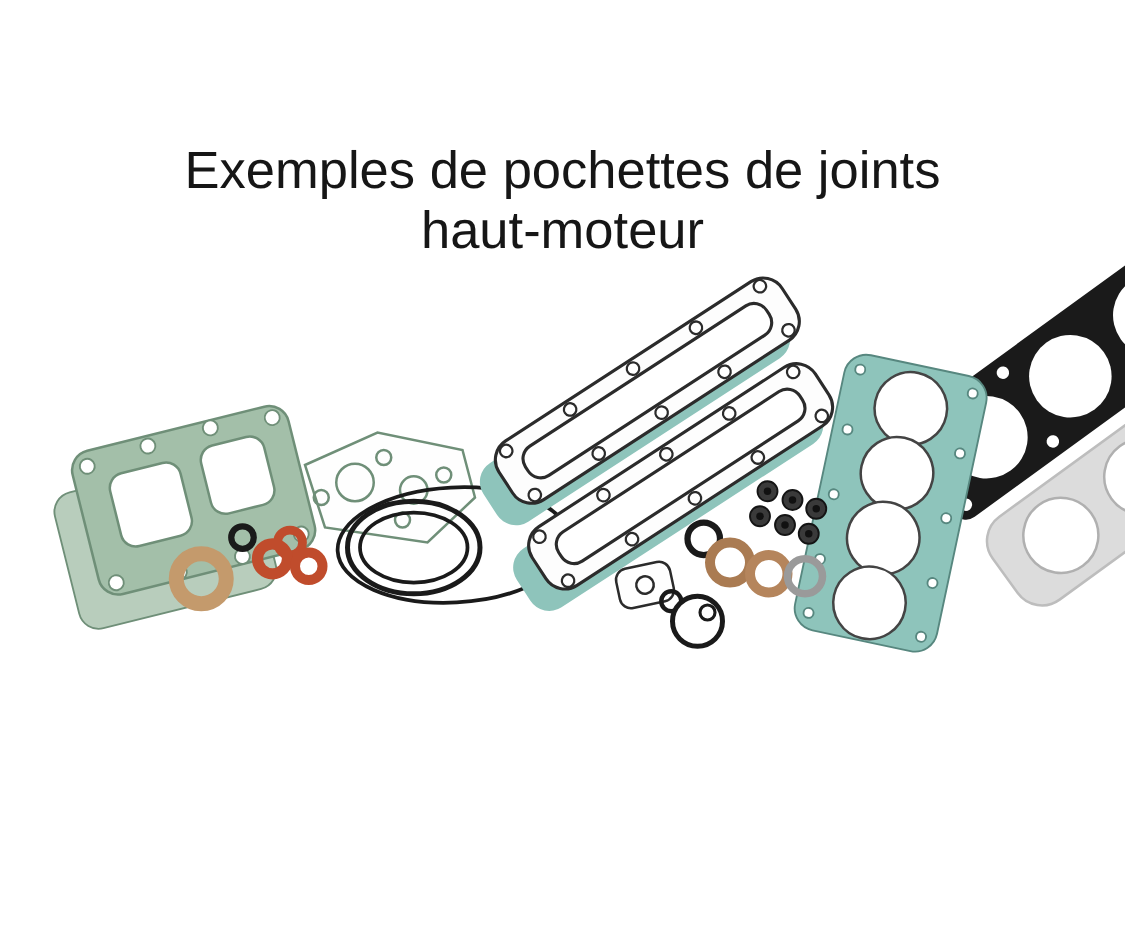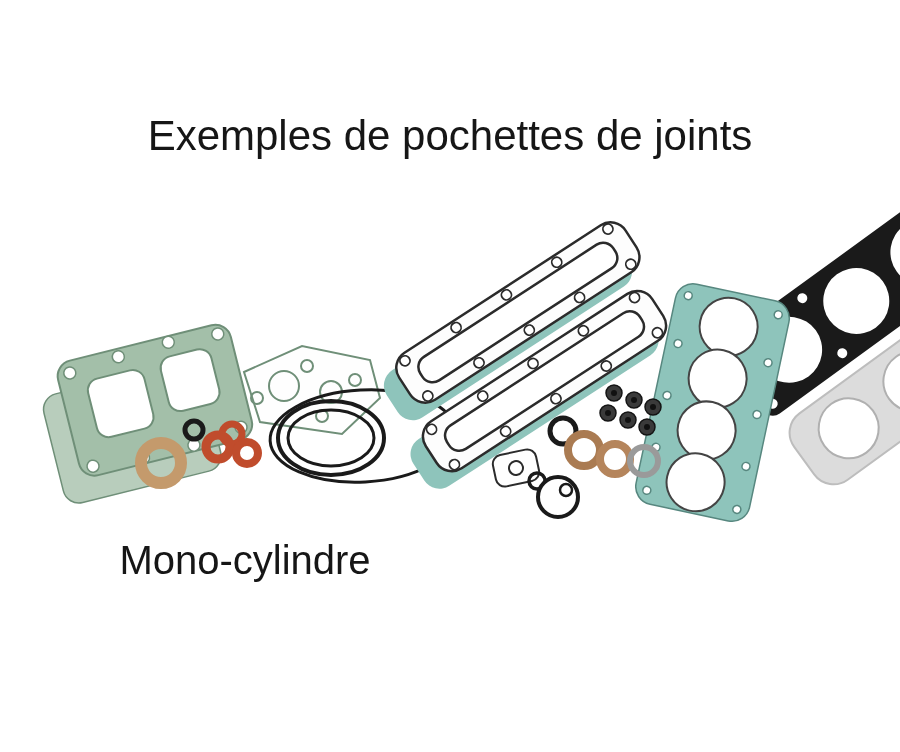--- a/index.html
+++ b/index.html
@@ -37,20 +37,21 @@
   .caption-right { top: 543px; left: 478px; width: 335px; }
   svg.illustration { position: absolute; left: 0; top: 0; }
 </style>
 </head>
 <body>
 
 <div class="page">
 
   <h1 class="title">
     <span class="line">Exemples de pochettes de joints</span>
+    <span class="line">haut-moteur</span>
   </h1>
 
   <svg class="illustration" width="900" height="752" viewBox="0 0 900 752" xmlns="http://www.w3.org/2000/svg">
 
     <g>
 
       <g transform="rotate(-14 150 425)">
         <rect x="50" y="372" width="162" height="112" rx="16" style="fill:var(--gasket-green-light,#b8cdbc);stroke:var(--outline-green,#6f8f78);stroke-width:1.5"></rect>
         <rect x="78" y="398" width="50" height="52" rx="10" fill="#ffffff" style="stroke:var(--outline-green,#6f8f78);stroke-width:1.5"></rect>
       </g>
@@ -198,15 +199,14 @@
 
       <circle cx="537" cy="481" r="8" fill="none" style="stroke:var(--rubber-black,#1a1a1a)" stroke-width="3.5"></circle>
 
       <g>
         <circle cx="558" cy="497" r="20" fill="#ffffff" style="stroke:var(--rubber-black,#1a1a1a)" stroke-width="4"></circle>
         <circle cx="566" cy="490" r="6" fill="#ffffff" style="stroke:var(--rubber-black,#1a1a1a)" stroke-width="2.5"></circle>
       </g>
     </g>
   </svg>
 
-  <div class="caption caption-left">Mono-cylindre</div>
 
 </div>
 
 </body></html>

